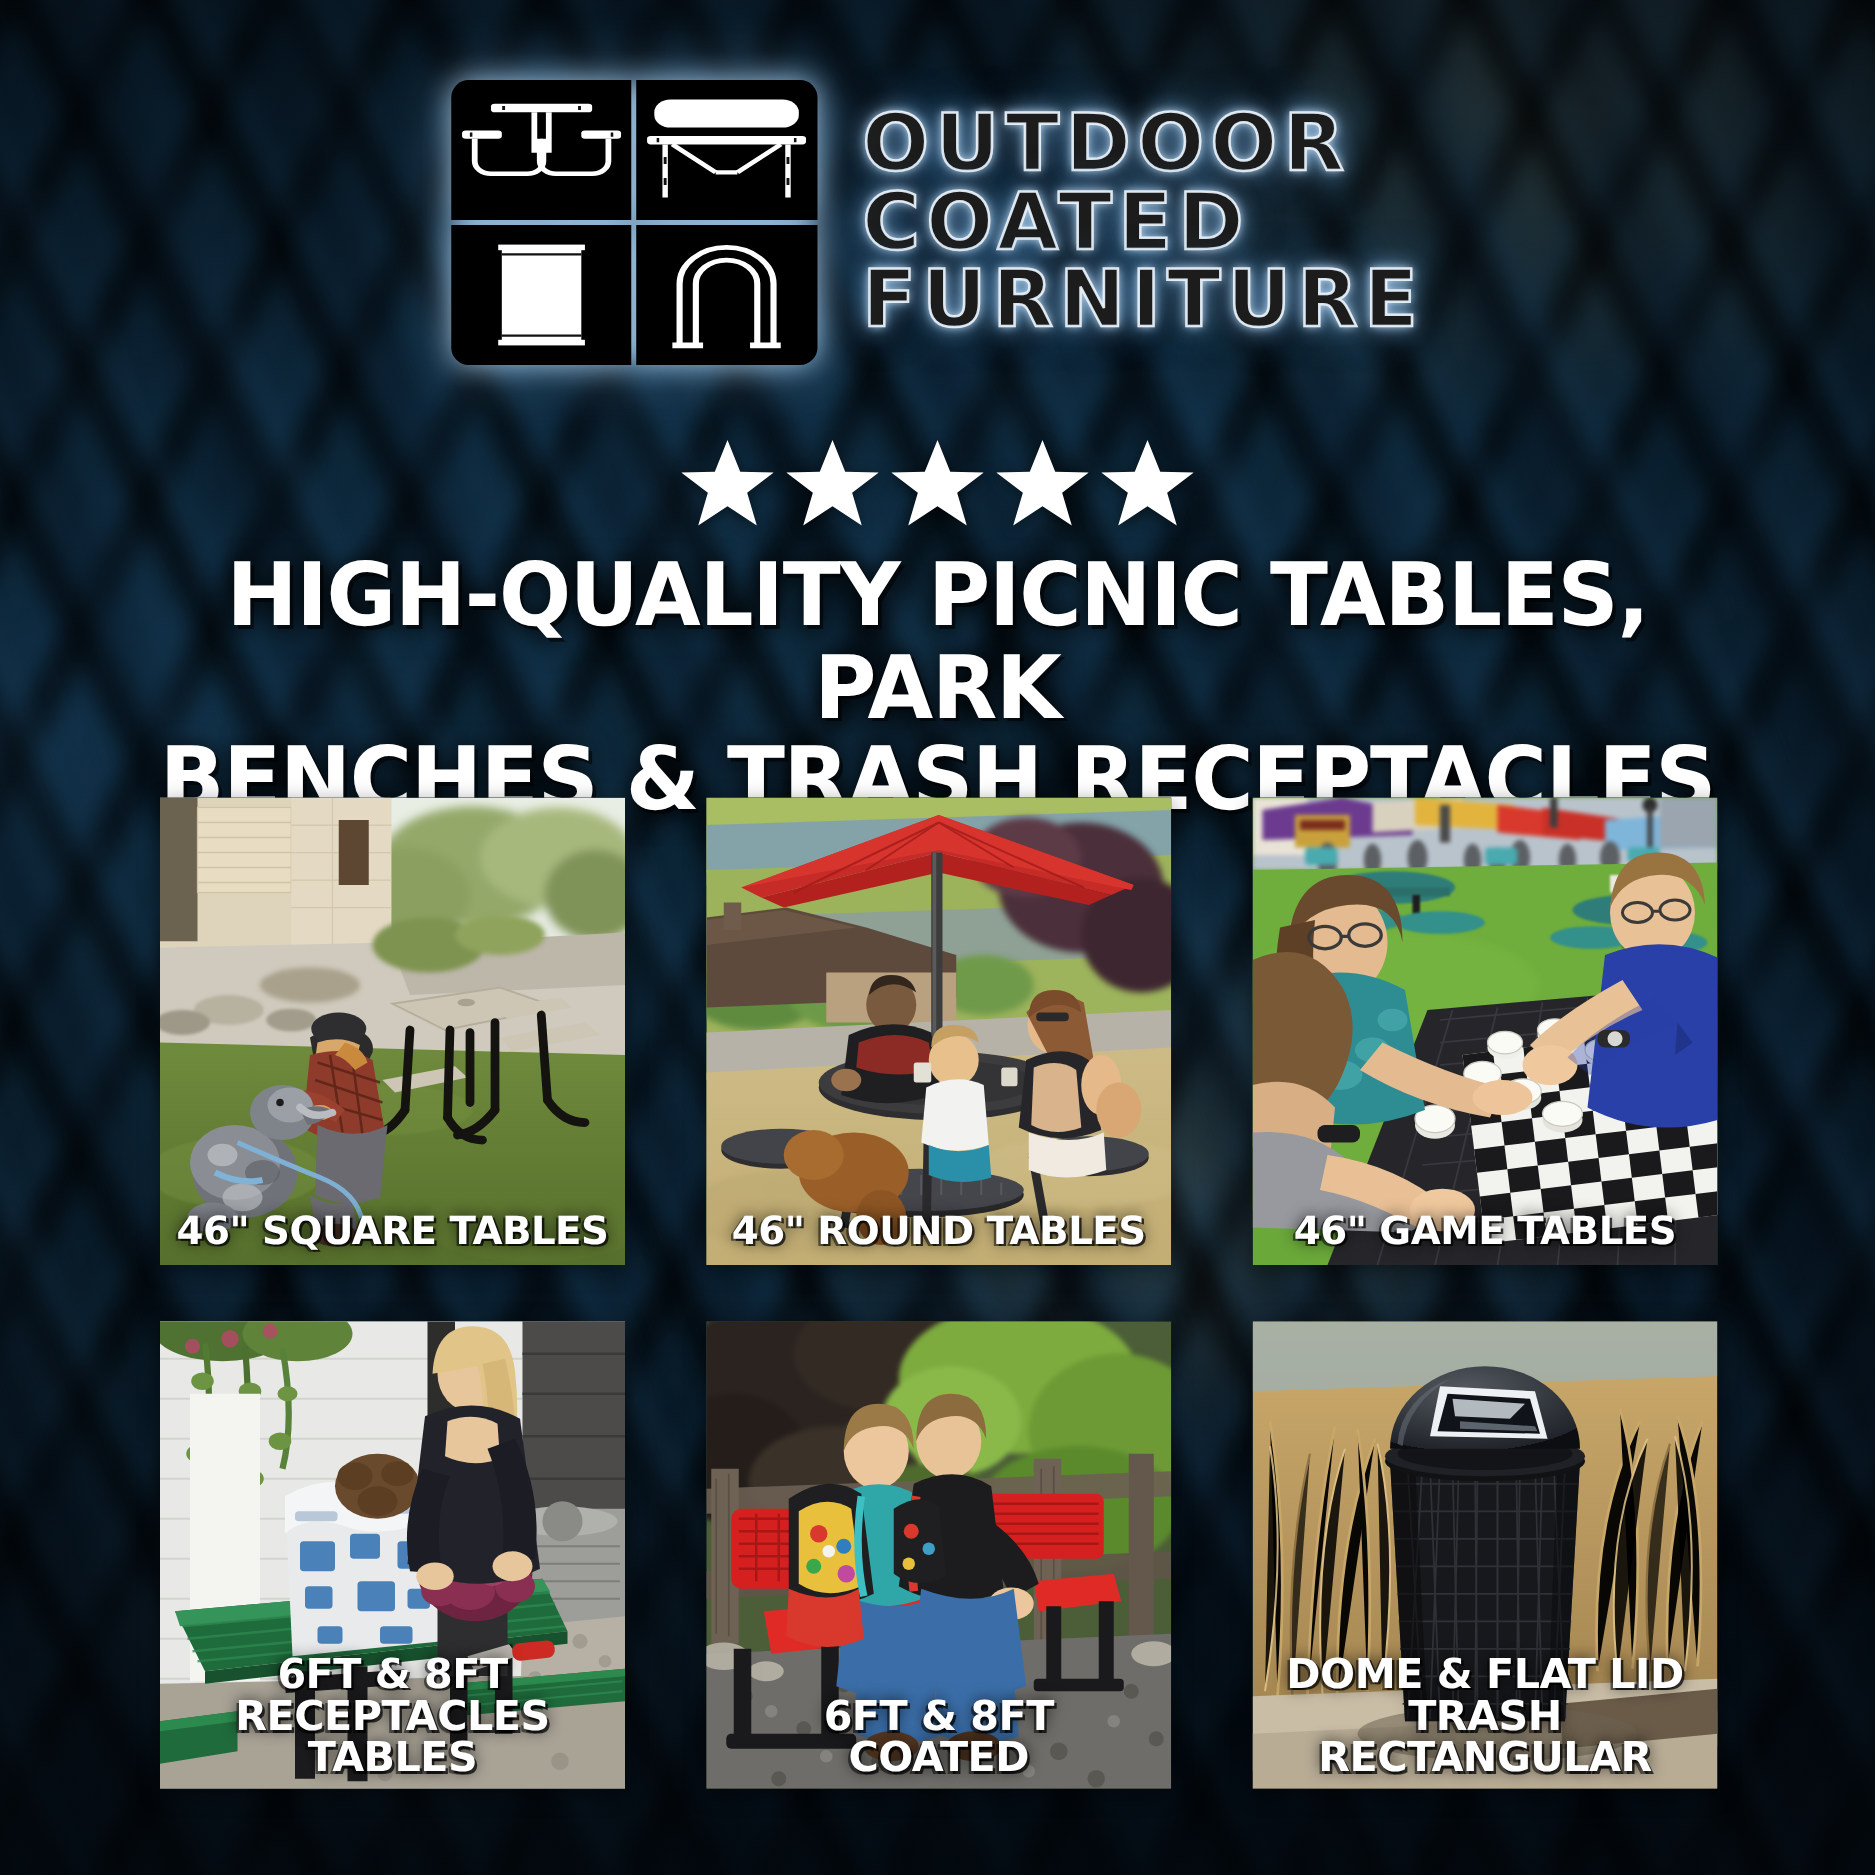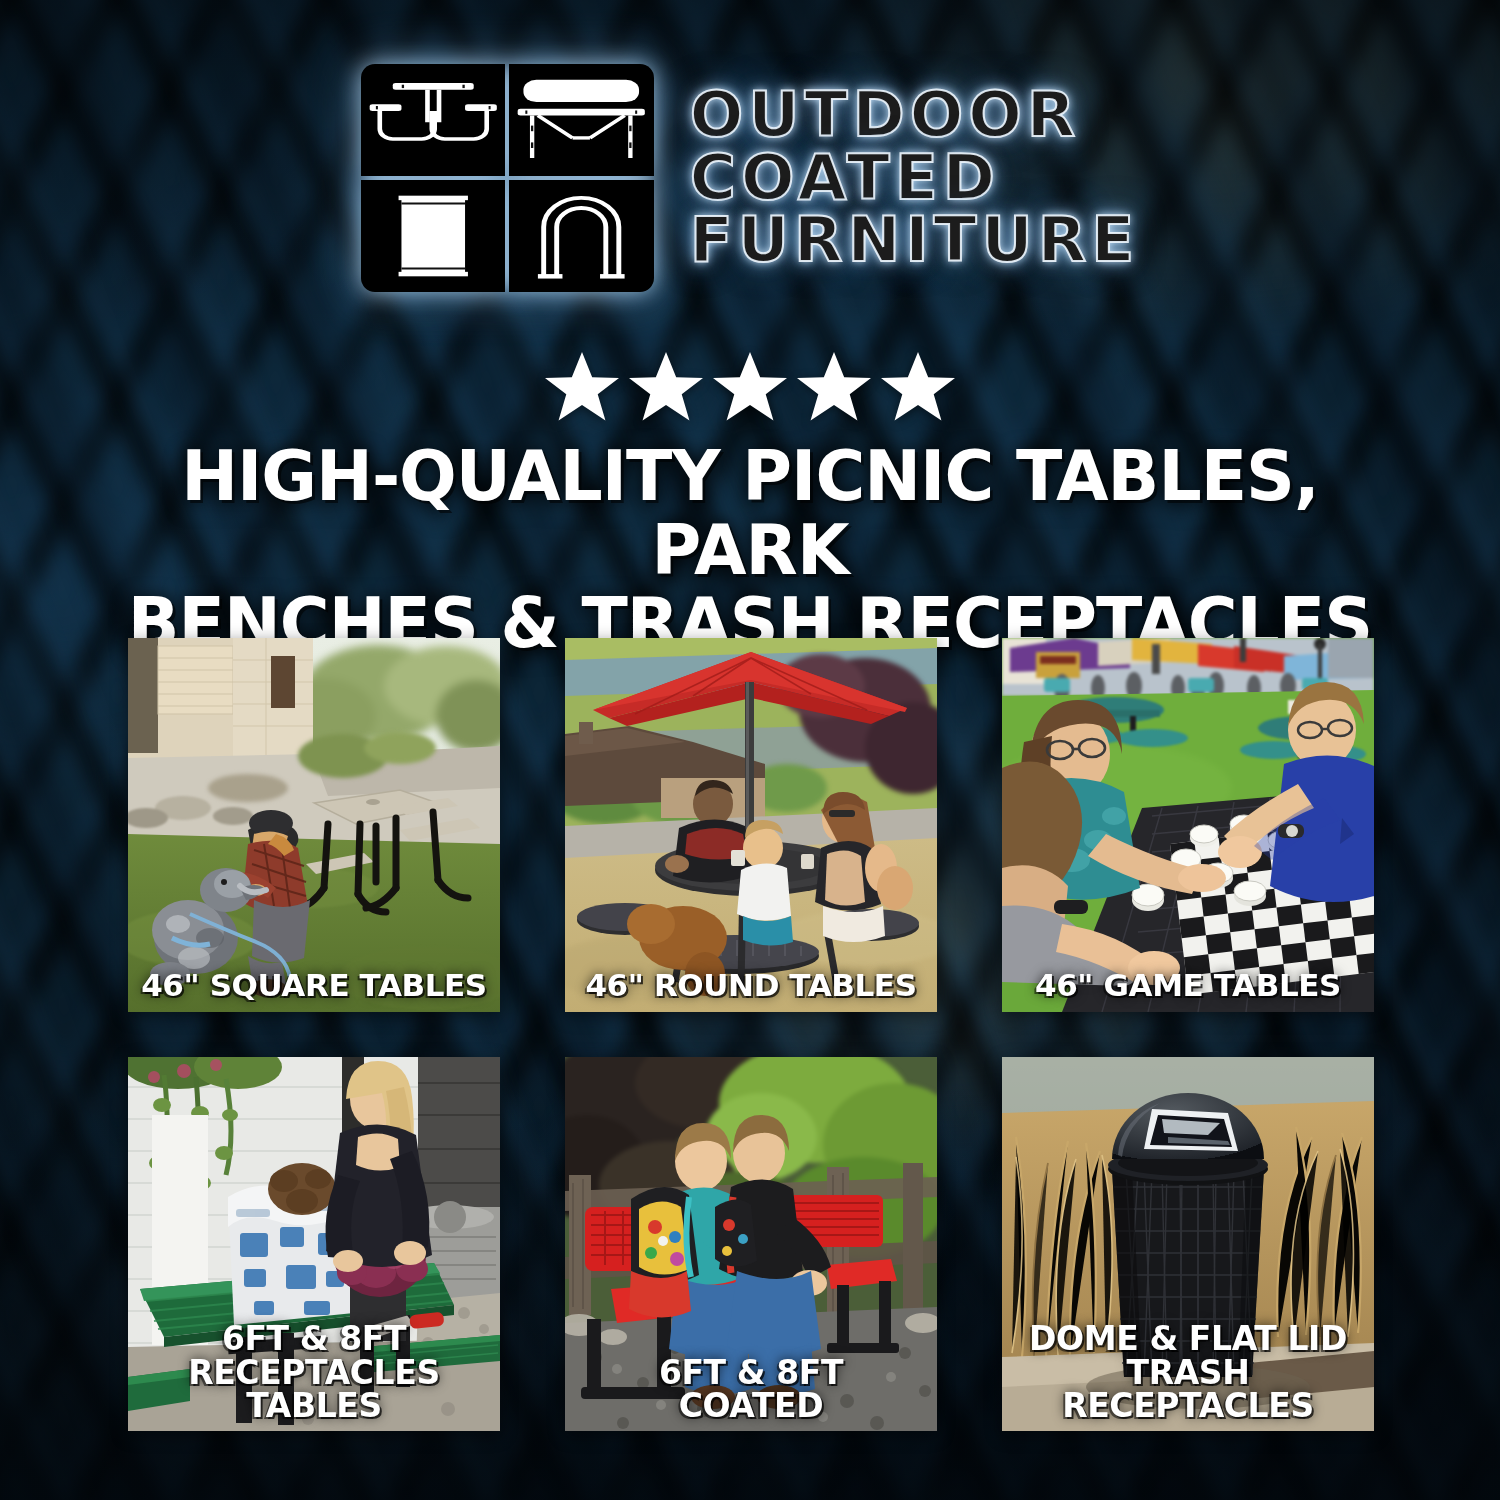--- a/index.html
+++ b/index.html
@@ -1136,18 +1136,18 @@
 
             <path d="M150 52 L226 56 L236 94 L142 92 Z" fill="#eef1f3"></path>
             <path d="M156 58 L222 62 L230 90 L148 88 Z" fill="#11131a"></path>
             <path d="M160 62 L218 66 L206 78 L162 76 Z" fill="#cfd8de" opacity=".85"></path>
             <path d="M166 80 L226 84 L228 88 L166 86 Z" fill="#8e9aa3" opacity=".6"></path>
           </g>
         </svg>
       </div>
       <div class="cap two">
         <span>DOME &amp; FLAT LID</span>
-        <span class="c2">TRASH RECEPTACLES</span>
+        <span class="c2">TRASH RECTANGULAR</span>
       </div>
     </div>
 
   </div>
 </div>
 
 </body></html>

